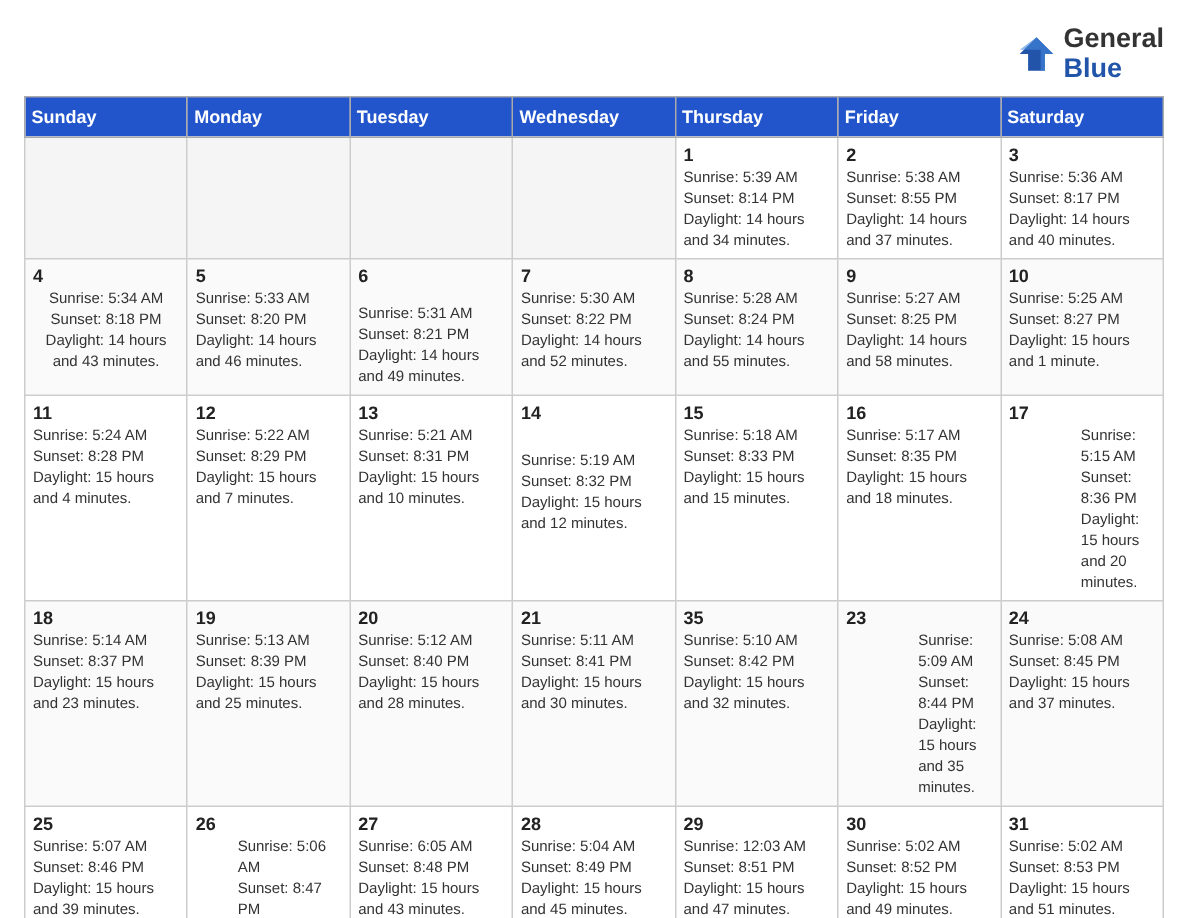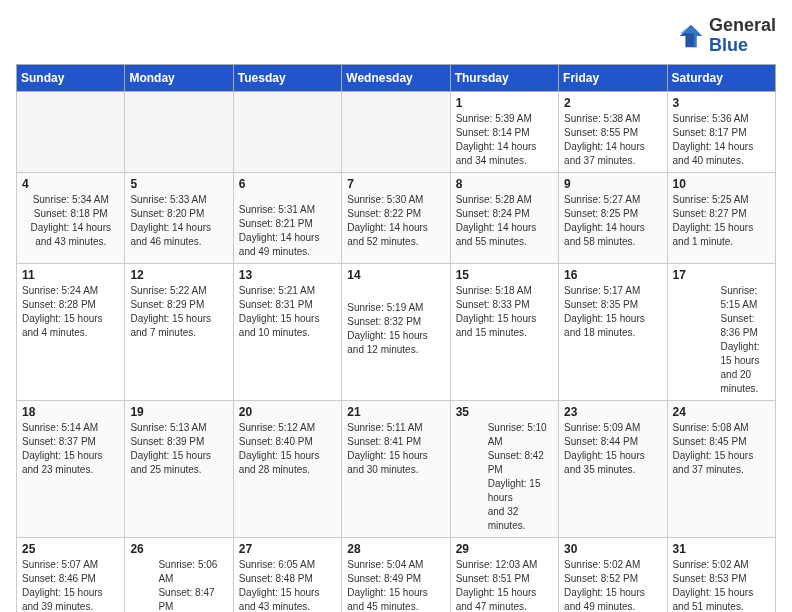--- a/index.html
+++ b/index.html
@@ -276,28 +276,28 @@
         </td>
         <td>
           <div class="day-number">21</div>
           <div class="day-info" style="white-space: pre-line;">Sunrise: 5:11 AM
 Sunset: 8:41 PM
 Daylight: 15 hours
 and 30 minutes.</div>
         </td>
         <td>
           <div class="day-number">35</div>
-          <div class="day-info" style="white-space: pre-line; margin-left: 32px;">Sunrise: 5:10 AM
+          <div class="day-info" style="white-space: pre-line;">Sunrise: 5:10 AM
 Sunset: 8:42 PM
 Daylight: 15 hours
 and 32 minutes.</div>
         </td>
         <td>
           <div class="day-number">23</div>
-          <div class="day-info" style="white-space: pre-line;">Sunrise: 5:09 AM
+          <div class="day-info" style="white-space: pre-line; margin-left: 48px;">Sunrise: 5:09 AM
 Sunset: 8:44 PM
 Daylight: 15 hours
 and 35 minutes.</div>
         </td>
         <td>
           <div class="day-number">24</div>
           <div class="day-info" style="white-space: pre-line;">Sunrise: 5:08 AM
 Sunset: 8:45 PM
 Daylight: 15 hours
 and 37 minutes.</div>

